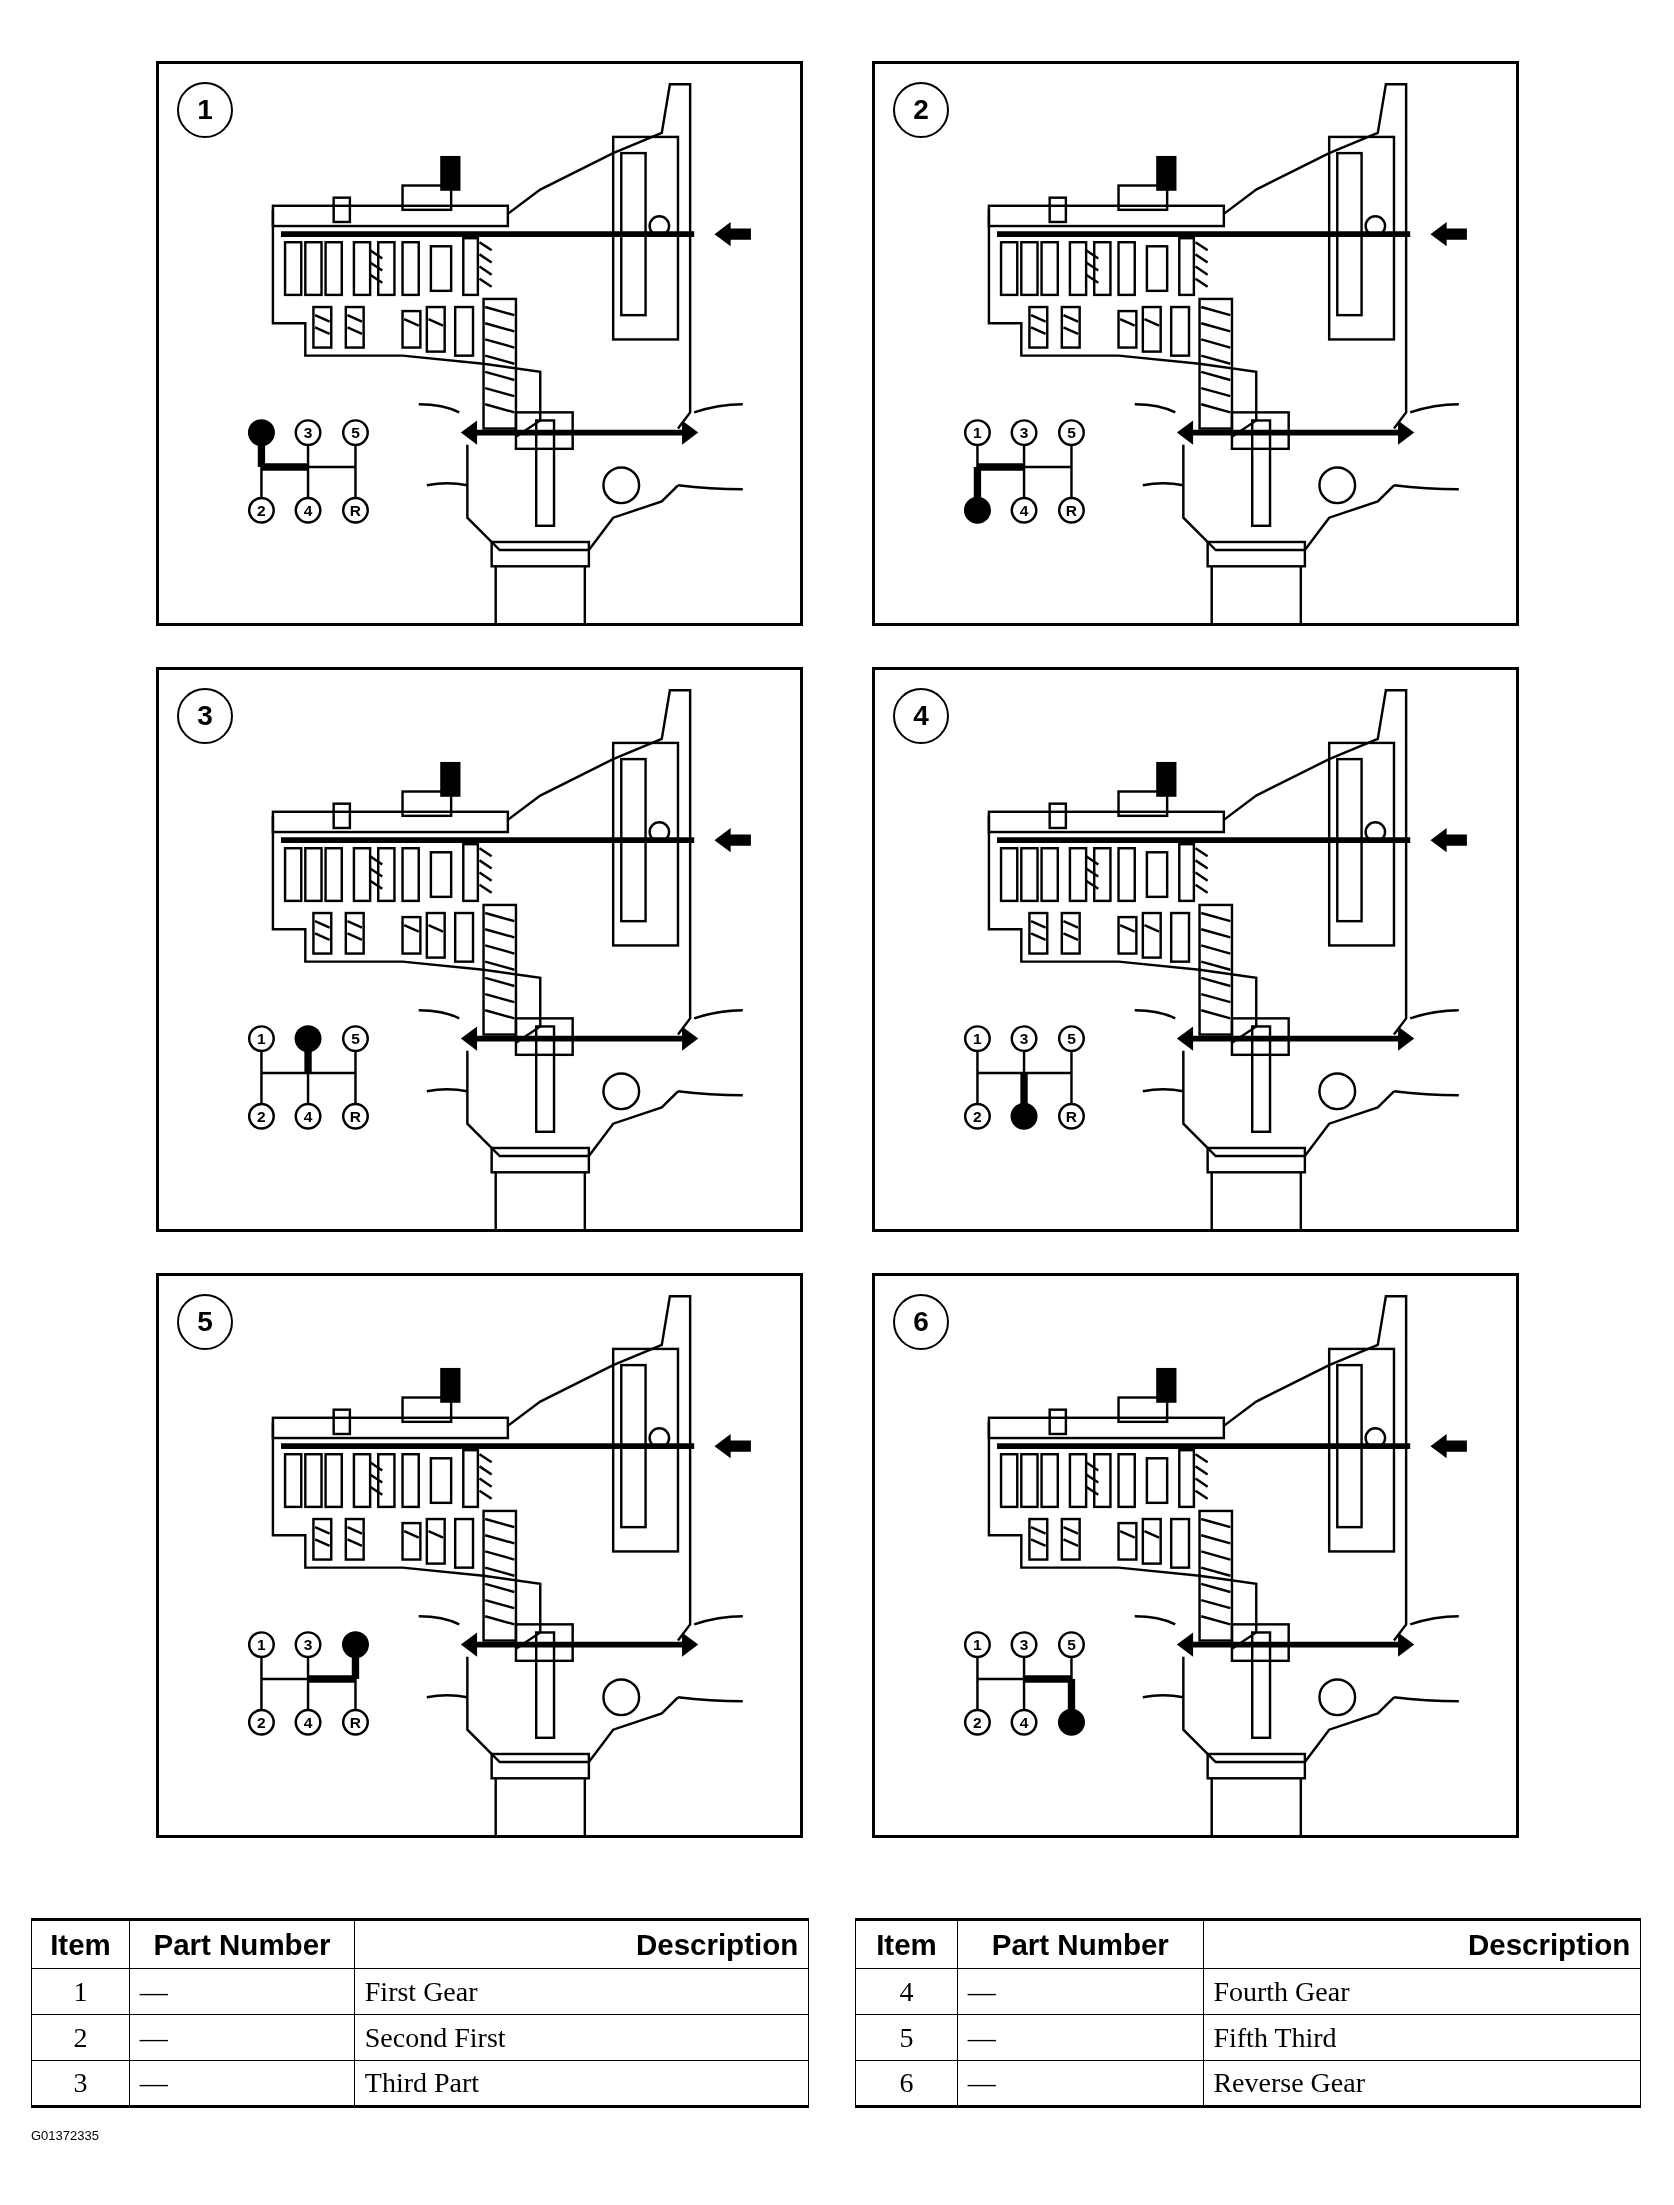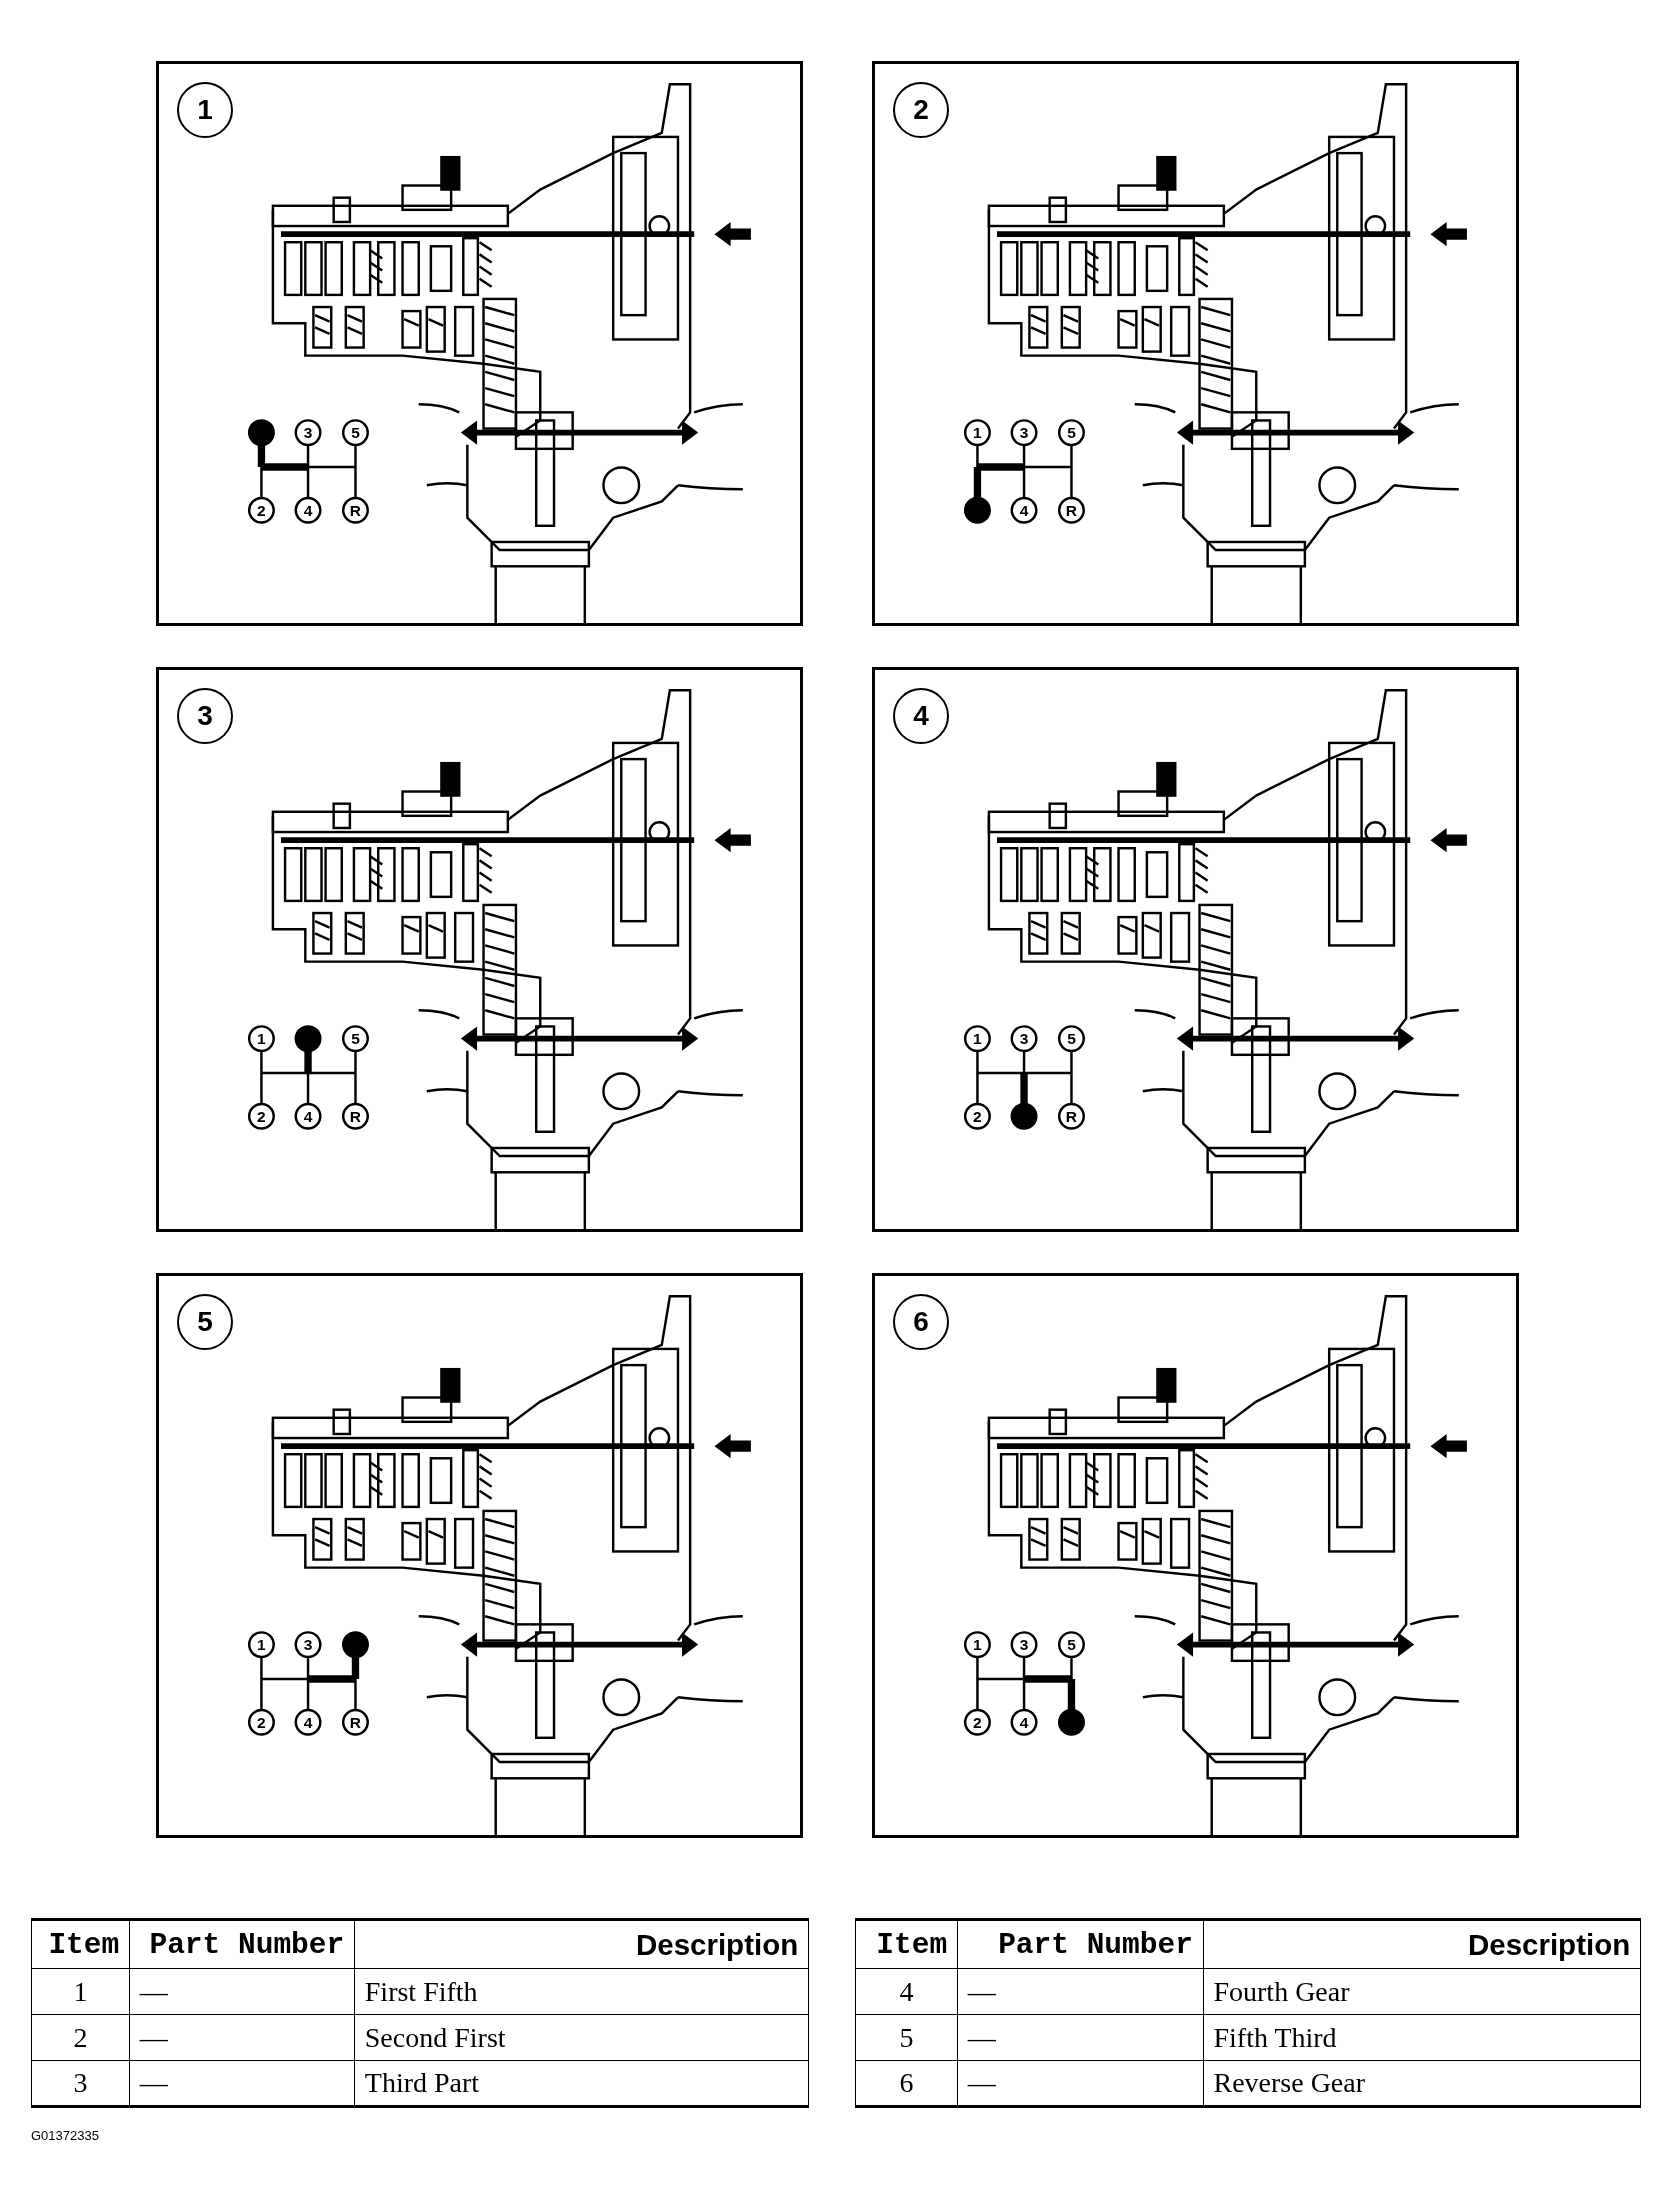--- a/index.html
+++ b/index.html
@@ -4,21 +4,21 @@
 <style>
   html, body { margin:0; padding:0; background:#ffffff; }
   body { width:1674px; height:2205px; position:relative; overflow:hidden; font-family:"Liberation Sans", sans-serif; color:#000; }
   .panel { position:absolute; border:3.3px solid #000; background:#fff; box-sizing:border-box; }
   .badge { position:absolute; left:18px; top:18px; width:52px; height:52px; border:2.5px solid #000; border-radius:50%; display:flex; align-items:center; justify-content:center; font-weight:bold; font-size:28px; font-family:"Liberation Sans", sans-serif; }
   .drawing { position:absolute; left:0; top:0; width:100%; height:100%; }
   .shift { position:absolute; }
   table.parts { position:absolute; border-collapse:collapse; }
   table.parts th, table.parts td { border:1.6px solid #000; height:46px; padding:0 9.8px; box-sizing:border-box; }
   table.parts th { font-family:"Liberation Sans", sans-serif; font-weight:bold; font-size:29.5px; text-align:right; height:49px; }
-  table.parts th.item-h { text-align:right;font-family:Liberation Mono, monospace; }
+  table.parts th.item-h { text-align:center; }
   table.parts td { font-family:"Liberation Serif", serif; font-size:28px; }
   table.parts td.item { text-align:center; }
   table.parts { border-top:3.3px solid #000; border-bottom:3.3px solid #000; }
   .code { position:absolute; left:31px; top:2128px; font-family:"Liberation Sans", sans-serif; font-size:13px; }
 </style>
 </head>
 <body>
 
 <div id="panels">
     <div class="panel" style="left: 156px; top: 61px; width: 647px; height: 565px;">
@@ -565,21 +565,21 @@
     </colgroup>
   <tbody>
       <tr>
     <th class="item-h">Item</th>
     <th class="item-h">Part Number</th>
     <th>Description</th>
   </tr>
   <tr>
     <td class="item">1</td>
     <td>—</td>
-    <td>First Fifth</td>
+    <td>First Gear</td>
   </tr>
   <tr>
     <td class="item">2</td>
     <td>—</td>
     <td>Second First</td>
   </tr>
   <tr>
     <td class="item">3</td>
     <td>—</td>
     <td>Third Part</td>

